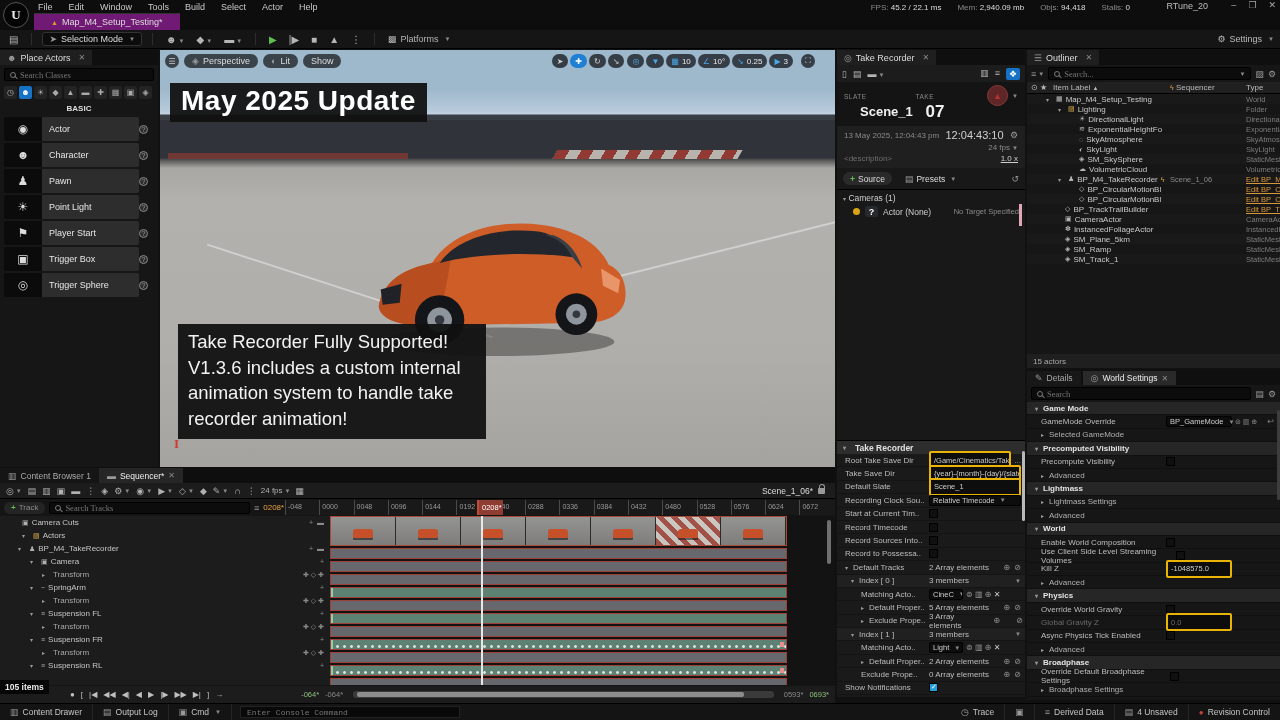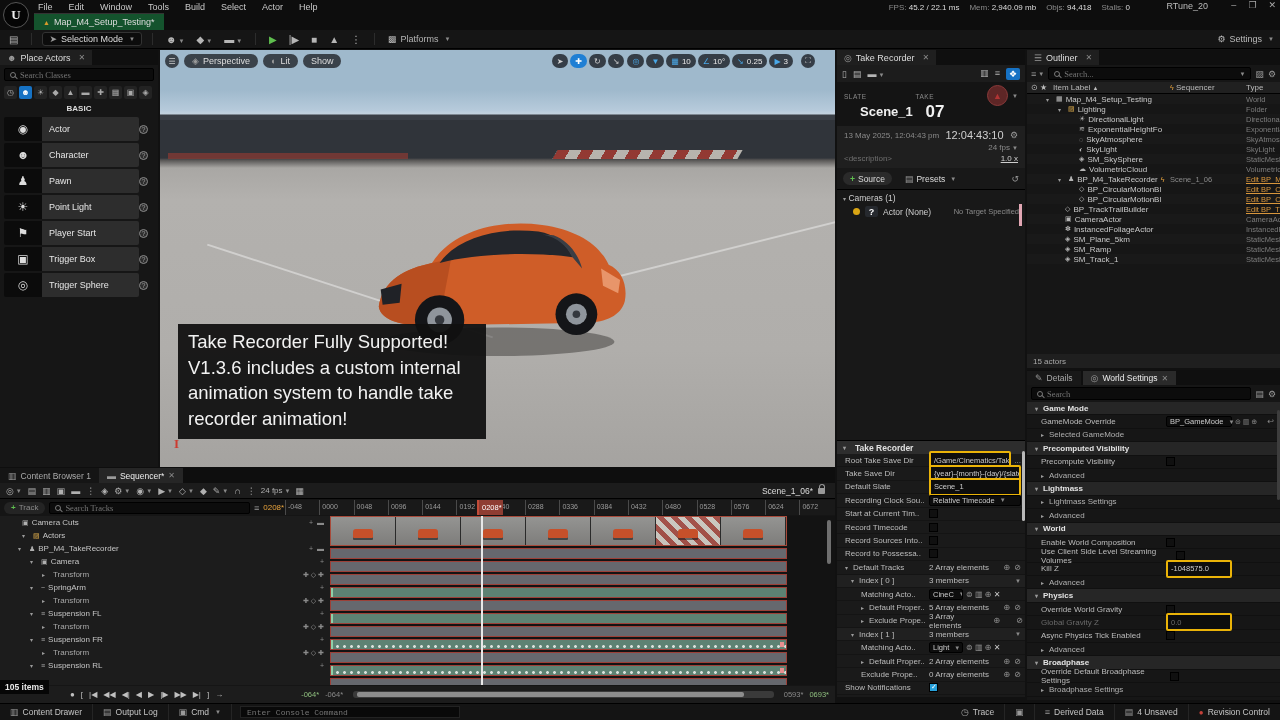--- a/index.html
+++ b/index.html
@@ -20,25 +20,25 @@
   .dd { background:#0d0d0d; border:1px solid #000; border-radius:2px; height:11px; display:flex; align-items:center; padding:0 3px; gap:3px; color:#ccc; }
   .inp { background:#0d0d0d; border:2px solid #eab308; border-radius:2px; height:18px; display:flex; align-items:center; padding:0 3px; color:#ccc; }
   input { outline:none; }
 
   
   #titlebar { left:0; top:0; width:1280px; height:30px; background:#0d0d0d; }
   #logo { left:3px; top:2px; width:26px; height:26px; border-radius:50%; background:#050505; border:1px solid #555;
     display:flex; align-items:center; justify-content:center; color:#eee; font-size:13px; font-weight:bold; font-family:"Liberation Serif",serif; }
   #menus { left:32px; top:0; height:13px; display:flex; gap:4px; align-items:center; }
   .menu-item { font-size:9px; color:#c9c9c9; padding:0 6px; }
-  #stats { right:150px; top:1px; height:12px; display:flex; gap:10px; font-size:8px; align-items:center; }
+  #stats { right:150px; top:1px; height:12px; display:flex; gap:16px; font-size:8px; align-items:center; }
   #stats b { color:#ddd; font-weight:normal; }
   #win-title { right:72px; top:1px; font-size:9px; color:#bbb; }
   #win-btns { right:4px; top:0; display:flex; gap:12px; font-size:9px; color:#aaa; }
-  #leveltab { left:34px; top:13px; height:17px; background:#14532d; border-top:1px solid #333; display:flex; align-items:center; gap:4px; padding:0 9px; }
+  #leveltab { left:34px; top:13px; height:17px; background:#701a75; border-top:1px solid #333; display:flex; align-items:center; gap:4px; padding:0 17px; }
   #leveltab .warn { color:#d89a2c; font-size:7px; }
   #leveltab span { font-size:9px; color:#ddd; }
 
   
   #tb { left:0; top:30px; width:1280px; height:19px; background:#151515; display:flex; align-items:center; gap:6px; padding:0 6px; border-bottom:1px solid #000; }
   .tb-sep { width:1px; height:12px; background:#2c2c2c; margin:0 4px; }
   #sel-mode { background:#0c0c0c; border:1px solid #333; border-radius:3px; height:14px; display:flex; align-items:center; gap:4px; padding:0 6px; font-size:9px; color:#ddd; }
   .tb-btn { font-size:10px; color:#b5b5b5; padding:0 3px; }
   #play-btn { color:#5fbf4f; }
   #tb-right { margin-left:auto; display:flex; align-items:center; gap:4px; font-size:9px; color:#bbb; }
@@ -410,20 +410,21 @@
             <span class="gi">↘</span>
             <span class="val">0.25</span>
           </span>
           <span class="gz" data-name="camera-speed">
             <span class="gi">▶</span>
             <span class="val">3</span>
           </span>
         </span>
     </div>
     <div id="vp-max" class="abs" data-name="maximize-viewport-icon">⛶</div>
+    <div id="ov-title" class="abs" data-name="overlay-title">May 2025 Update</div>
     <div id="ov-body" class="abs" data-name="overlay-caption">Take Recorder Fully Supported! V1.3.6 includes a custom internal animation system to handle take recorder animation!</div>
     <div id="txt-cursor" class="abs" data-name="text-cursor-icon">I</div>
   </div>
 
   <div id="tr" class="abs" data-name="take-recorder-panel">
     <div class="ptabbar">
       <div class="ptab" data-name="take-recorder-tab">
         <span class="ic" data-name="take-recorder-icon">◎</span>
         <span>Take Recorder</span>
         <span class="x" data-name="close-icon">✕</span>

